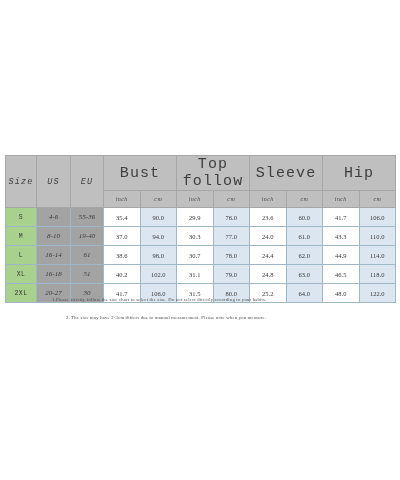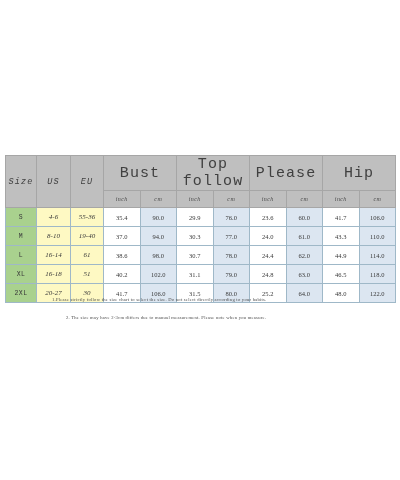--- a/index.html
+++ b/index.html
@@ -69,21 +69,21 @@
   tbody tr { height: 19px; }
 
   td.c-size {
     background: #a9d18e;
     font-size: 6.5px;
     letter-spacing: .4px;
     color: #3f3f3f;
     font-family: "Liberation Mono", monospace;
   }
   td.c-us, td.c-eu {
-    background: #fef9c3;
+    background: #a3a3a3;
     font-size: 7px;
     font-style: italic;
     color: #2f2f2f;
   }
   td.v-inch {
     background: #ffffff;
     font-size: 6.5px;
     color: #3a3a3a;
   }
   td.v-cm {
@@ -133,21 +133,21 @@
       <col class="col-d">
         <col class="col-d">
     </colgroup>
     <thead>
       <tr class="head-main">
         <th class="corner" rowspan="2">Size</th>
         <th class="corner" rowspan="2">US</th>
         <th class="corner" rowspan="2">EU</th>
         <th colspan="2">Bust</th>
         <th colspan="2">Top follow</th>
-        <th colspan="2">Please</th>
+        <th colspan="2">Sleeve</th>
         <th colspan="2">Hip</th>
       </tr>
       <tr class="head-sub">
         <th>inch</th>
         <th>cm</th>
         <th>inch</th>
         <th>cm</th>
         <th>inch</th>
         <th>cm</th>
         <th>inch</th>

